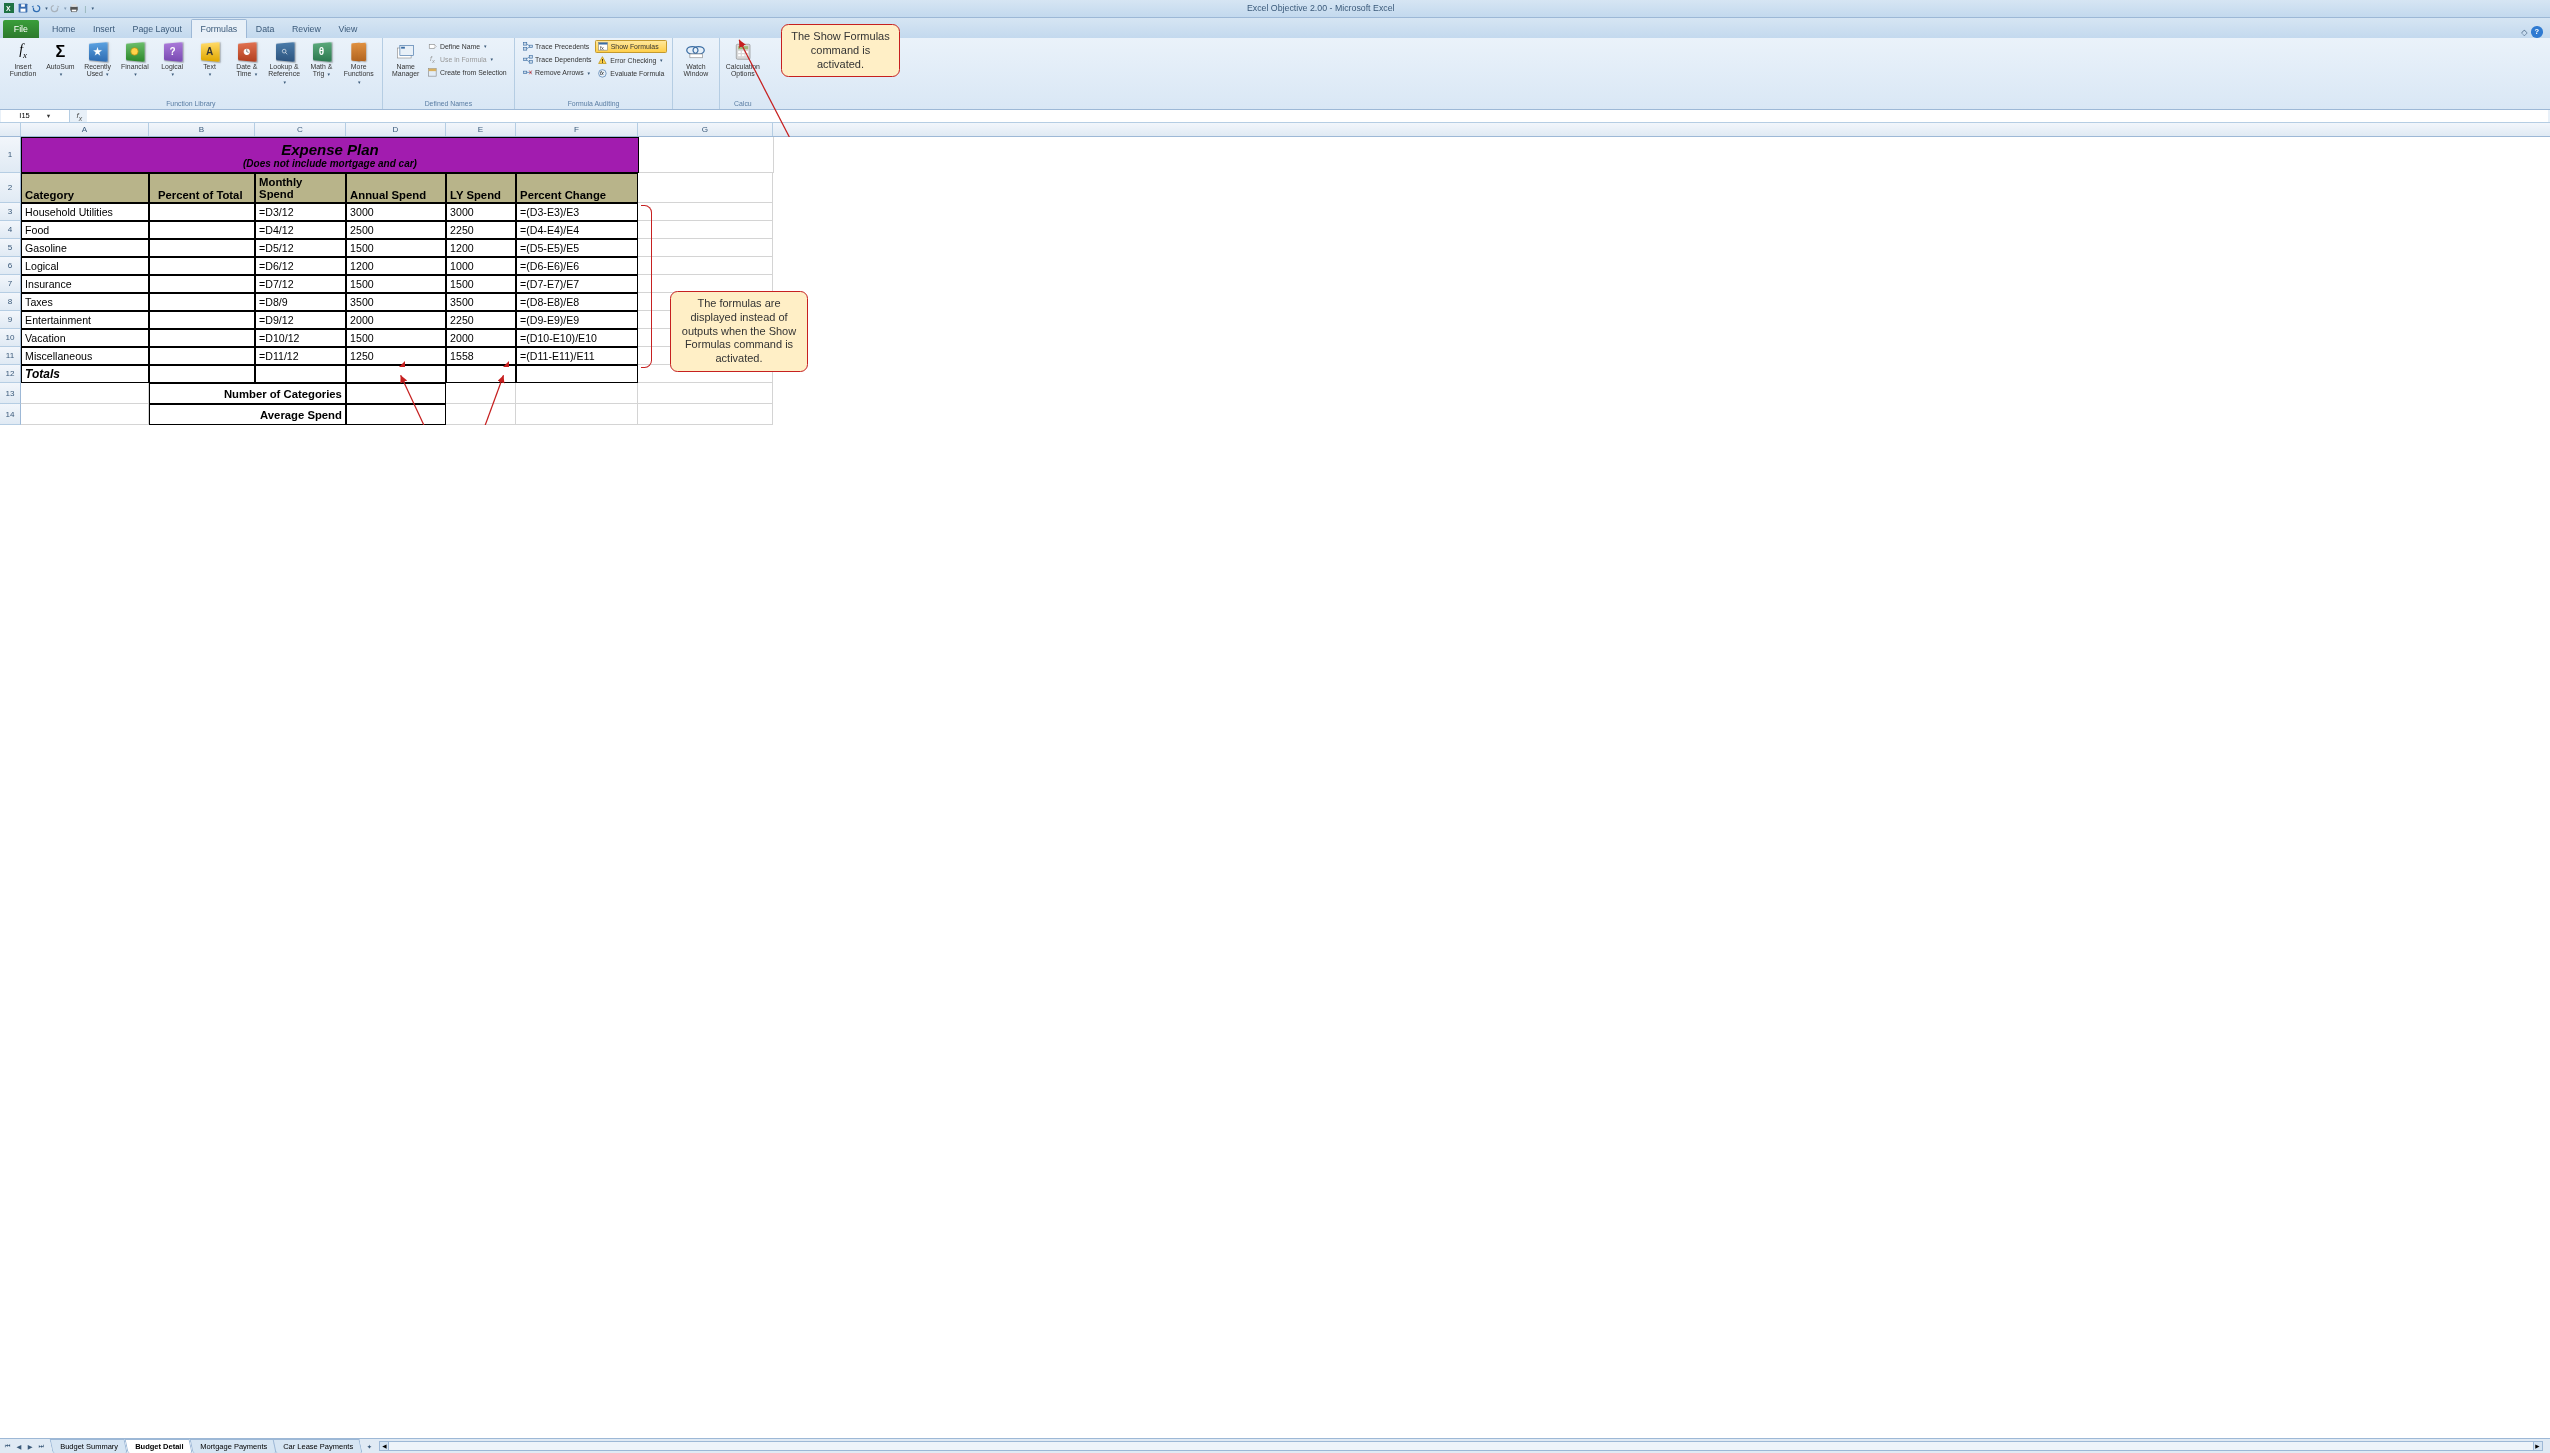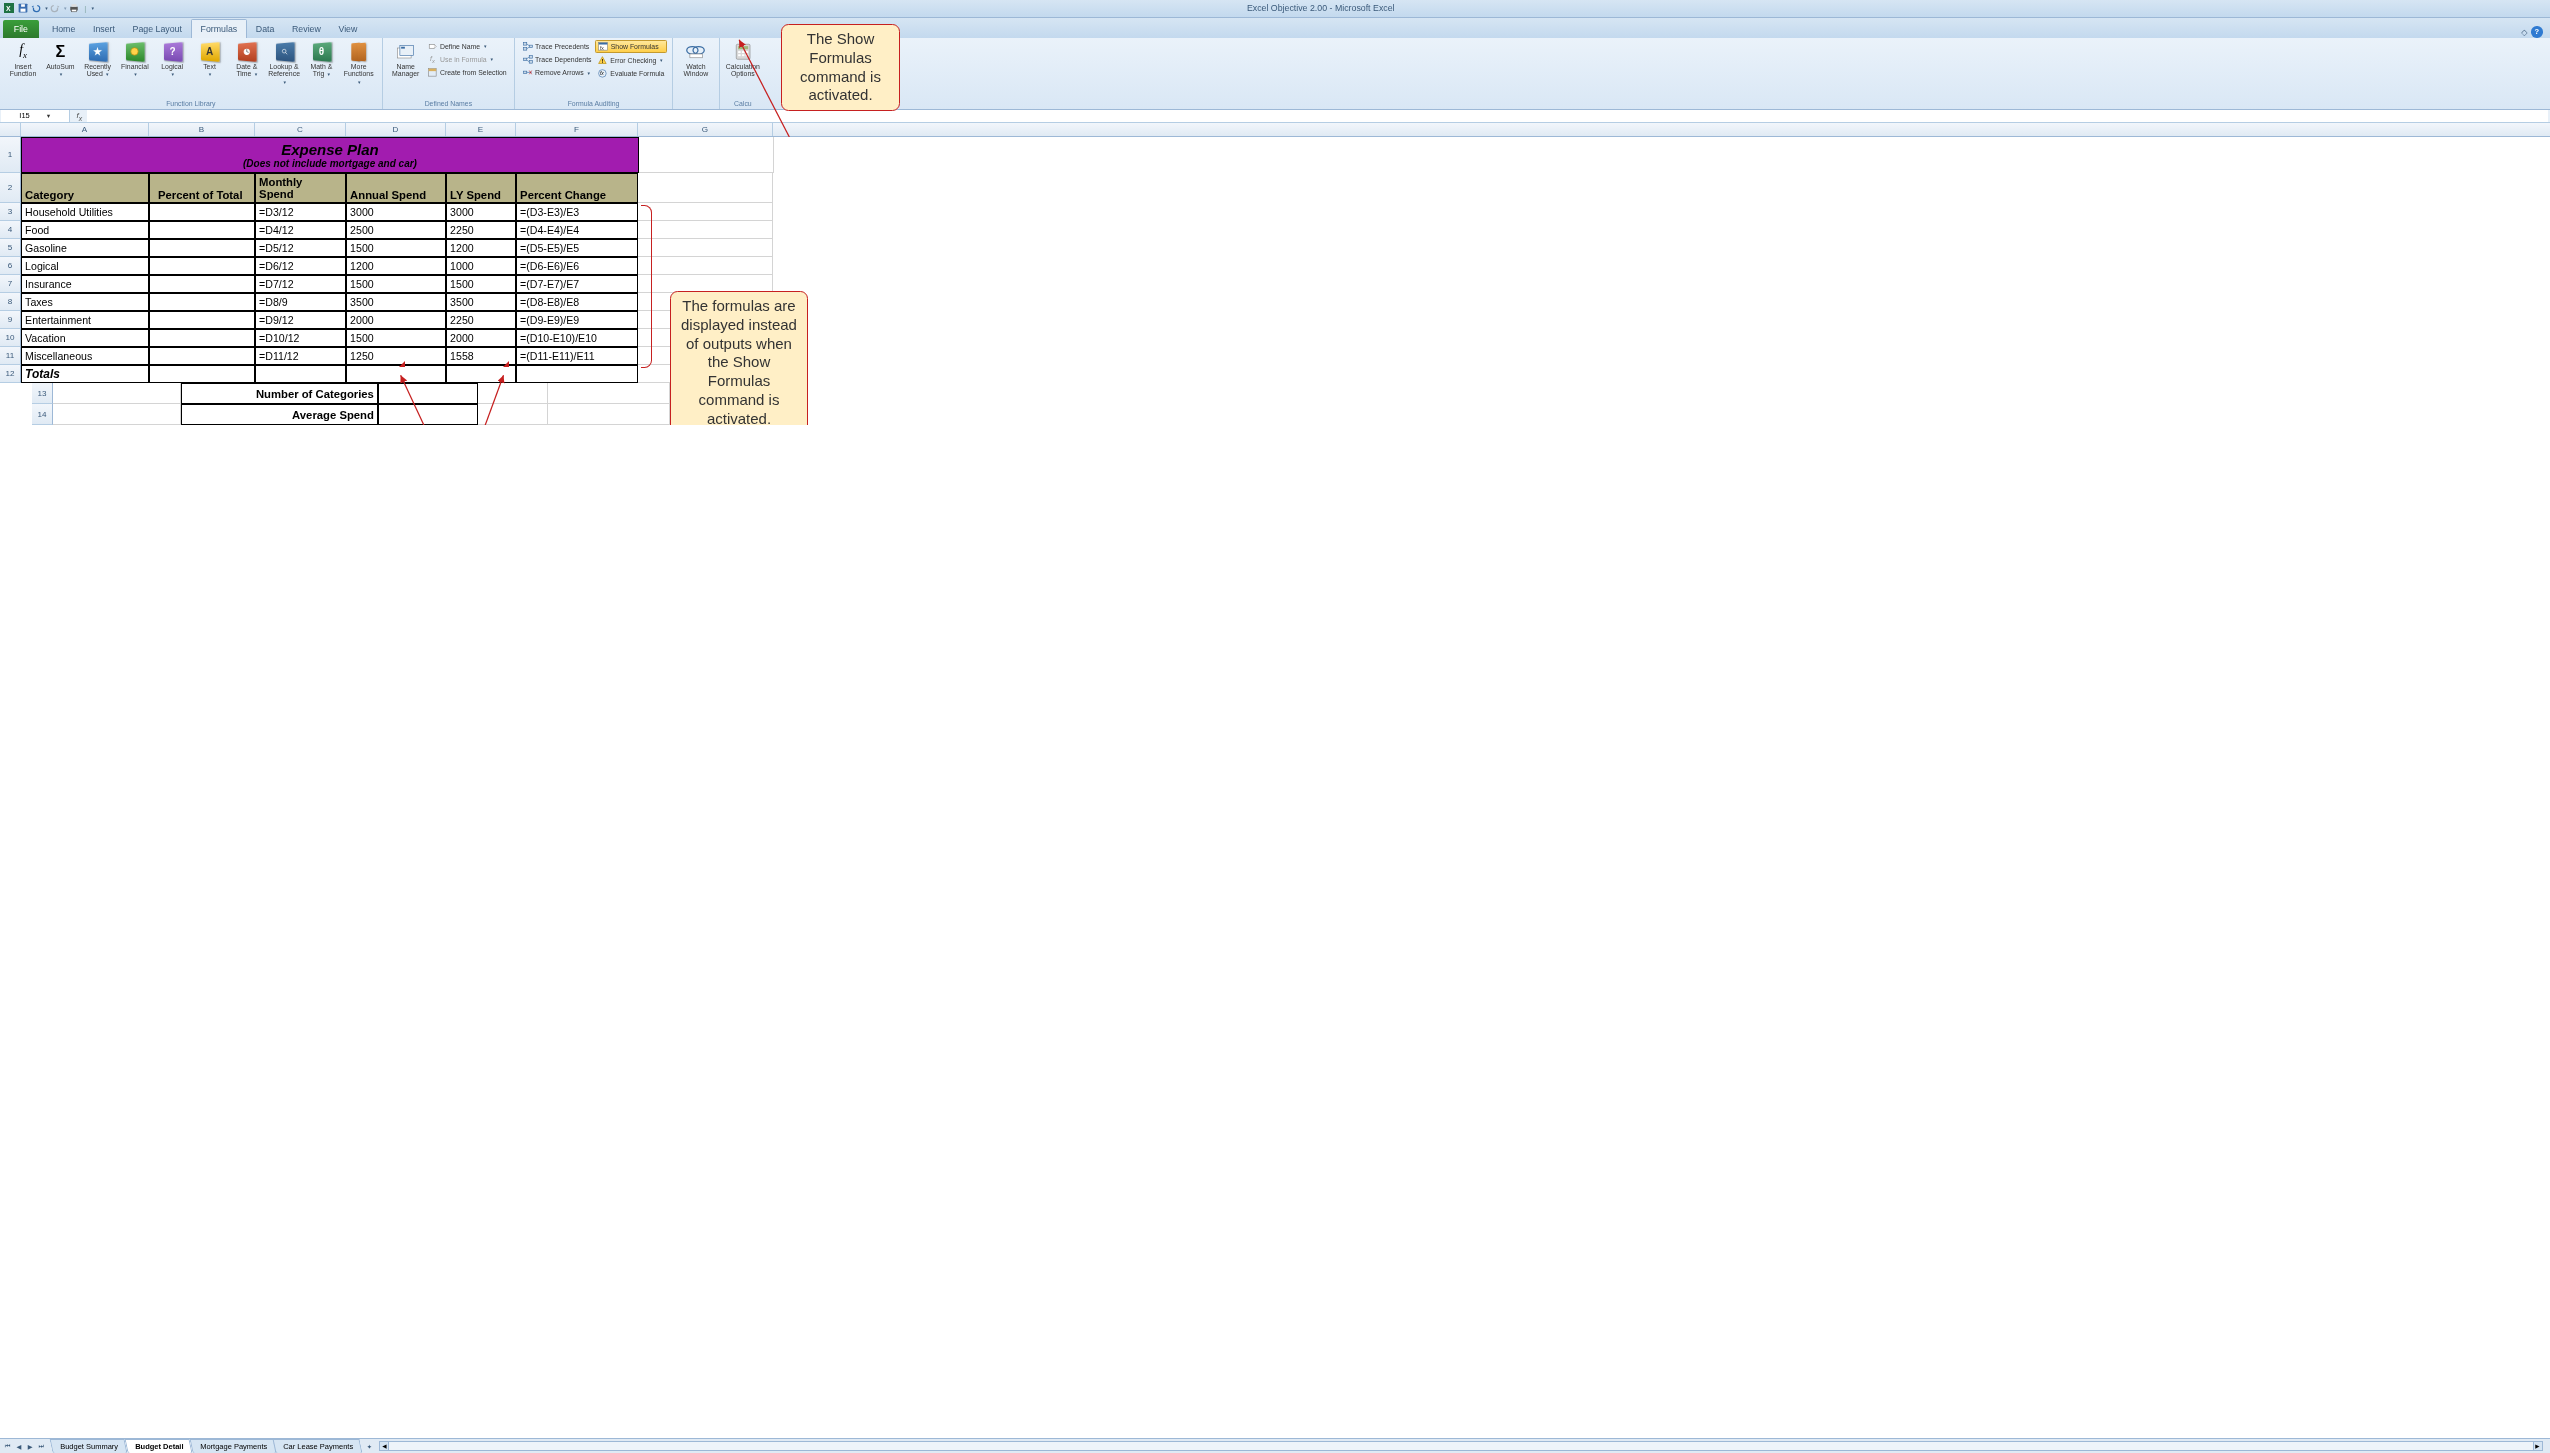--- a/index.html
+++ b/index.html
@@ -53,21 +53,21 @@
   
   .grid-body { position: relative; }
   .row { display: flex; }
   .row-h { width: 21px; background: linear-gradient(#f2f6fb,#e0eaf4); border-right: 0.6px solid #9db8d6; border-bottom: 0.6px solid #b5cde3; text-align: center; font-size: 8.1px; color: #3b5a7a; display:flex; align-items:center; justify-content:center; }
   .row-h.active { background: #f7d77d; }
   .cell { border-right: 0.6px solid #d4d4d4; border-bottom: 0.6px solid #d4d4d4; padding: 1.3px 3.1px; font-size: 10.6px; font-family: Arial, sans-serif; display:flex; align-items:center; overflow:hidden; white-space:nowrap; }
   
   
   .r1 { height: 36px; } .r2 { height: 30px; }
   .rd { height: 18px; }
-  .r13, .r14, .r15 { height: 21px; margin-left: 32px; }
+  .r13, .r14, .r15 { height: 21px; }
   
   
   .title-cell { background: #a21caf; width: 618px; border: 1.3px solid #000; flex-direction: column; justify-content: center; align-items:center; }
   .title-main { font-weight: bold; font-style: italic; font-size: 15px; }
   .title-sub { font-weight: bold; font-style: italic; font-size: 10px; }
   
   .hdr-cell { background: #b8b48a; border: 0.6px solid #000; font-weight: bold; font-size: 11.3px; }
   .data-cell { border: 0.6px solid #000; background:#fff; }
   .totals-cell { font-weight: bold; font-style: italic; font-size: 12px; border:0.6px solid #000; }
   .summary-label { font-weight: bold; font-size: 11.3px; justify-content: flex-end; border:0.6px solid #000; }
@@ -77,21 +77,21 @@
   .nav-btns { display: flex; gap: 1.3px; margin-right: 5px; }
   .nav-btn { width: 10px; height: 10px; display:flex; align-items:center; justify-content:center; font-size:6.3px; color:#3b5a7a; cursor:pointer; }
   .sheet-tab { padding: 1.9px 7.5px; font-size: 7.5px; background: #d6e5f3; border: 0.6px solid #9db8d6; border-bottom:none; border-radius: 0 0 2.5px 2.5px; cursor:pointer; margin-right:-0.6px; transform: skewX(12deg); }
   .sheet-tab span { display:inline-block; transform: skewX(-12deg); }
   .sheet-tab.active { background: #fff; font-weight: bold; }
   .hscroll { flex:1; margin: 0 5px; display:flex; align-items:center; }
   .hscroll .arrow { width:10px; height:10px; background:#d6e5f3; border:0.6px solid #9db8d6; font-size:5.6px; display:flex;align-items:center;justify-content:center;}
   .hscroll .track { flex:1; height:10px; background:#eef4fa; border-top:0.6px solid #9db8d6; border-bottom:0.6px solid #9db8d6; }
   
   
-  .callout { position: absolute; background: #ffefc6; border: 1.3px solid #c62020; border-radius: 7.5px; padding: 5px 7px; font-size: 15px; color: #333; text-align: center; line-height: 1.25; z-index: 50; }
+  .callout { position: absolute; background: #ffefc6; border: 1.3px solid #c62020; border-radius: 7.5px; padding: 5px 7px; font-size: 11px; color: #333; text-align: center; line-height: 1.25; z-index: 50; }
   
   
   .brace { position:absolute; border-right: 1.9px solid #c62020; border-top: 1.9px solid #c62020; border-bottom:1.9px solid #c62020; border-radius: 0 7.5px 7.5px 0; width:11.3px; }
   
   .triangle { position:absolute; width:0; height:0; border-left:3.8px solid transparent; border-top:3.8px solid transparent; border-bottom:3.8px solid #c62020; border-right:3.8px solid #c62020; }
   
   svg.arrow-svg { position:absolute; pointer-events:none; z-index:45; }
   
   
   .book { width:19px; height:17.5px; border-radius:1.3px; position:relative; transform: perspective(25px) rotateY(-14deg); box-shadow: 0.6px 0.6px 1.3px rgba(0,0,0,0.3); display:flex;align-items:center;justify-content:center;color:#fff;font-weight:bold;font-size:10px;}

